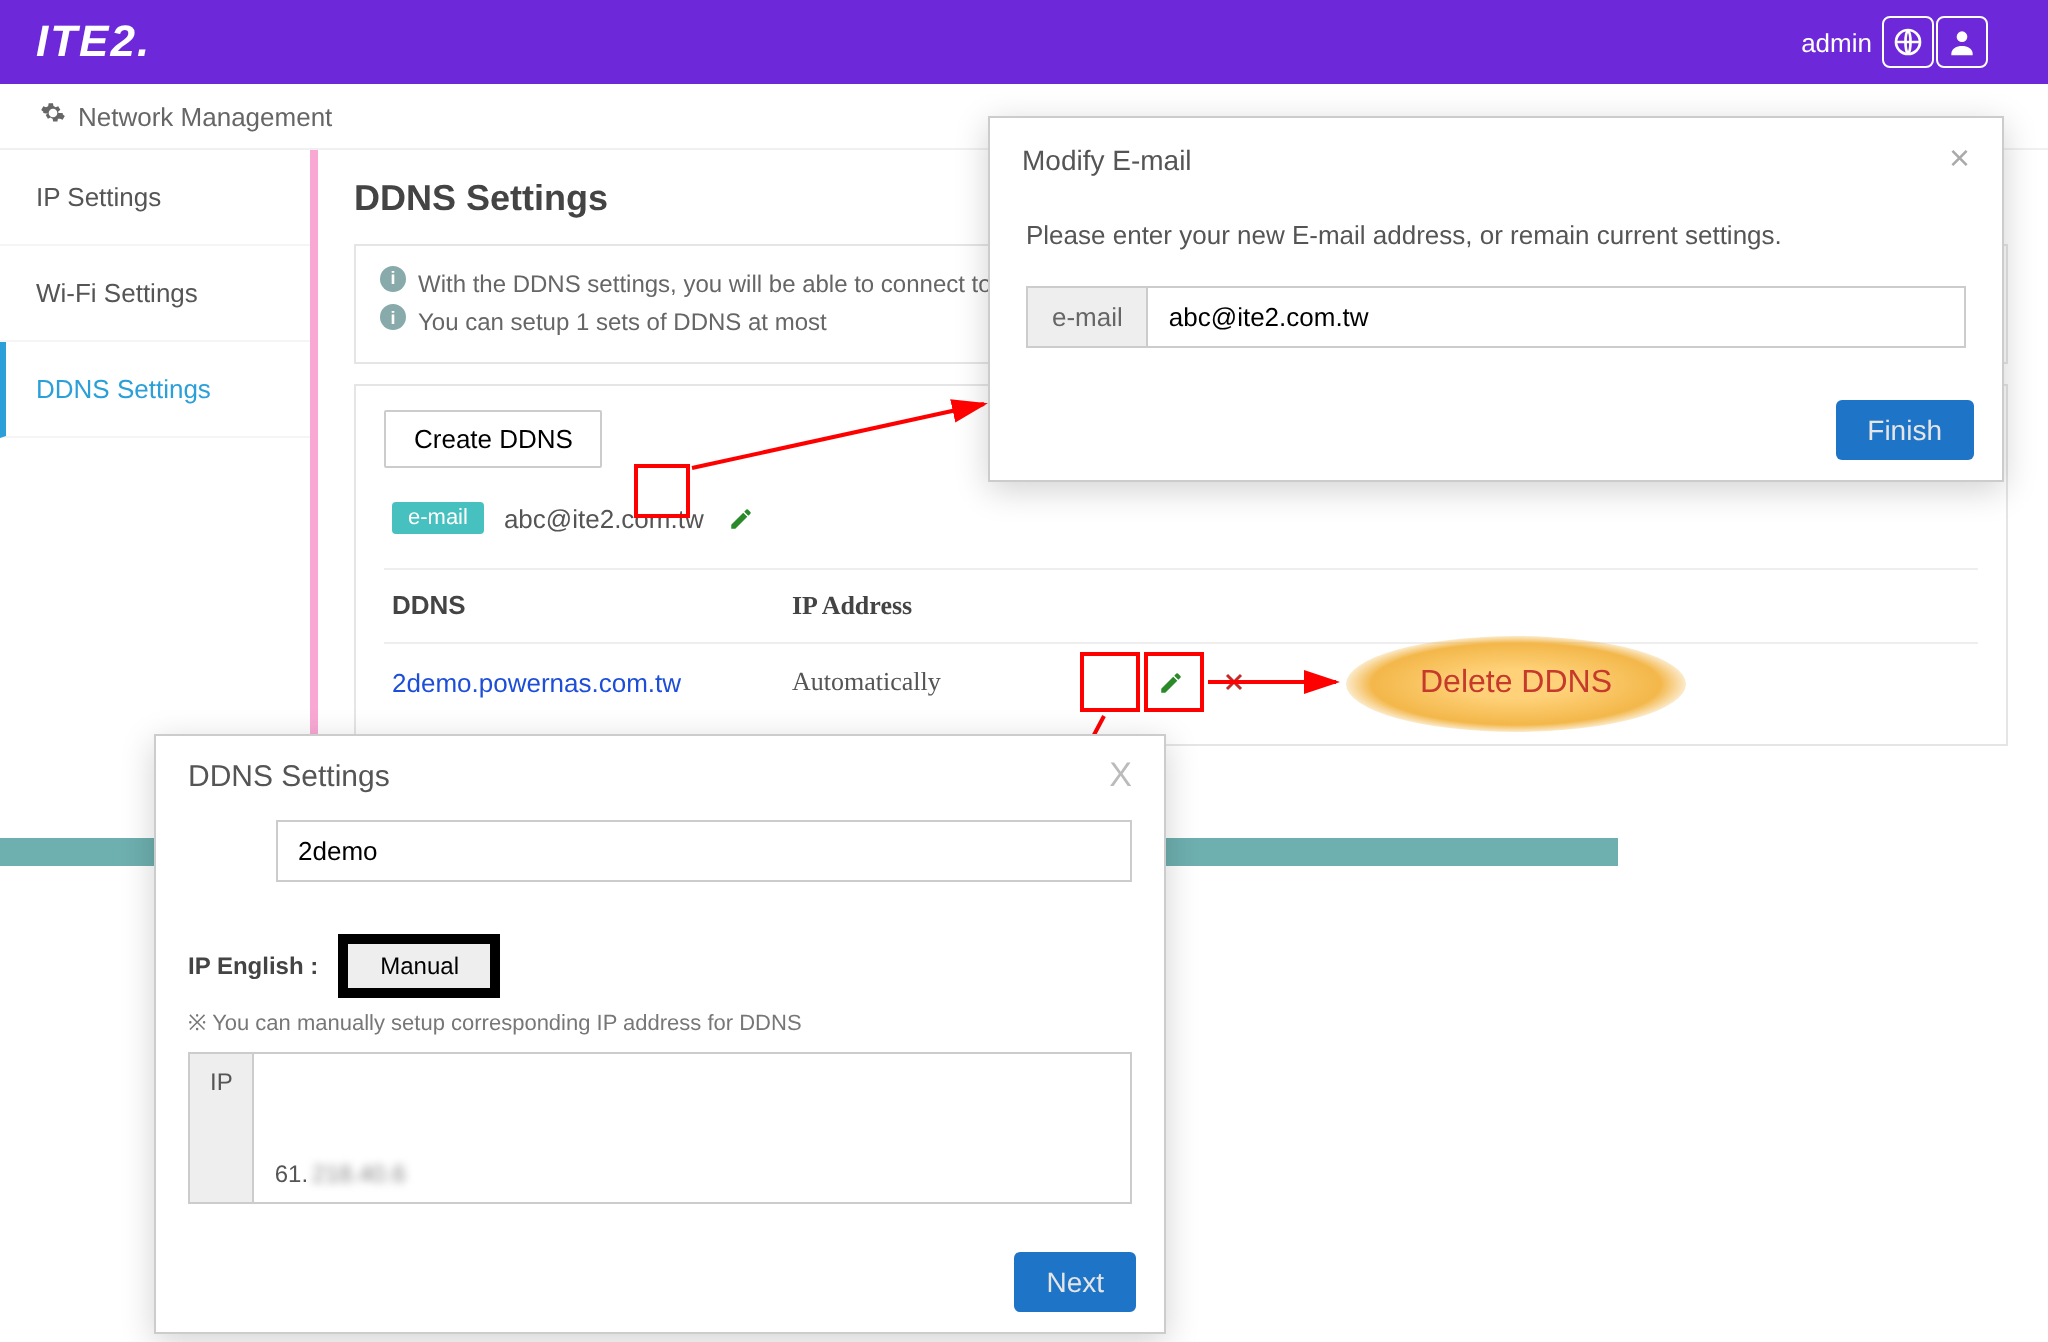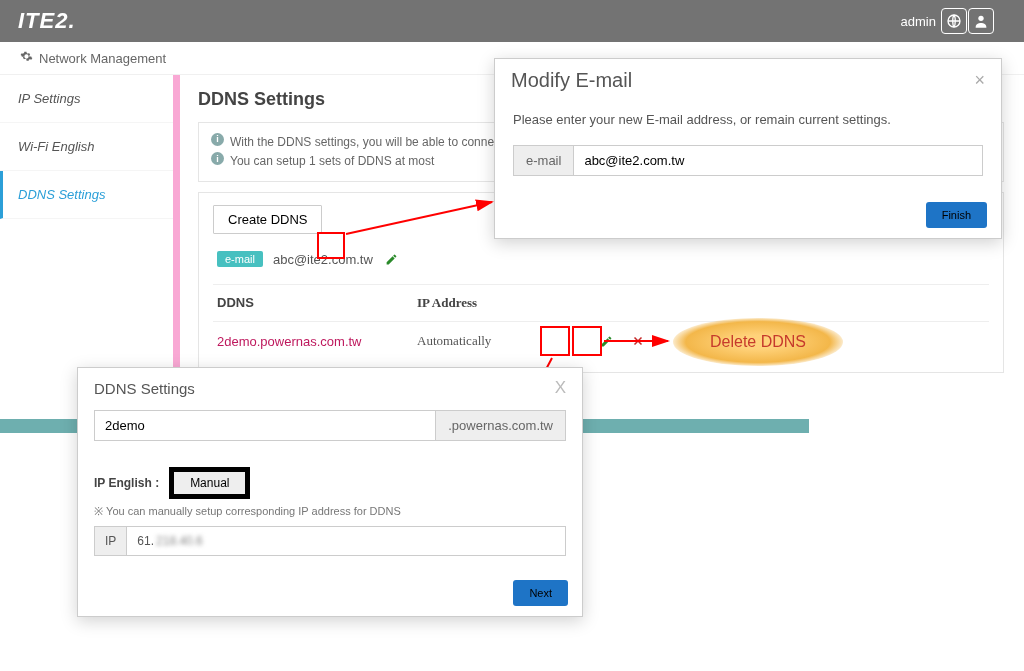--- a/index.html
+++ b/index.html
@@ -1,78 +1,78 @@
 <!DOCTYPE html>
 <html><head>
 <meta charset="utf-8">
 <style>
   * { box-sizing: border-box; font-family: "Segoe UI", Arial, sans-serif; }
   body { margin: 0; background: #fff; font-size: 13px; color: #555; position: relative; width: 1024px; height: 671px; overflow: hidden; }
-  .topbar { background: #737373; height: 42px; display: flex; align-items: center; padding: 0 18px; position: relative; }
+  .topbar { background: #6d28d9; height: 42px; display: flex; align-items: center; padding: 0 18px; position: relative; }
   .logo { color: #fff; font-weight: bold; font-style: italic; font-size: 22px; letter-spacing: 1px; }
   .topbar-right { position: absolute; right: 30px; display: flex; align-items: center; gap: 1px; }
   .admin { color: #fff; font-size: 13px; margin-right: 4px; }
   .iconbtn { width: 26px; height: 26px; border: 1.5px solid #fff; border-radius: 4px; display: flex; align-items: center; justify-content: center; color: #fff; }
   .breadcrumb { padding: 8px 20px; font-size: 13px; color: #666; border-bottom: 1px solid #f0f0f0; display: flex; align-items: center; gap: 6px; }
   .gear { display: inline-block; }
   .main { display: flex; }
-  .sidebar { width: 180px; border-right: 7px solid #f9a8d4; font-style: italic; }
+  .sidebar { width: 159px; border-right: 4px solid #f9a8d4; }
   .sidebar-item { padding: 16px 18px; font-size: 13px; color: #555; border-bottom: 1px solid #f5f5f5; cursor: pointer; }
   .sidebar-item.active { color: #2b9fd8; border-left: 3px solid #2b9fd8; padding-left: 15px; }
   .content { flex: 1; padding: 14px 20px 20px 18px; }
   .page-title { font-size: 18px; color: #444; font-weight: 600; margin-bottom: 12px; }
   .infobox { border: 1px solid #e5e5e5; padding: 10px 12px; font-size: 12px; color: #666; margin-bottom: 10px; }
   .infobox .line { display: flex; align-items: flex-start; gap: 6px; line-height: 1.6; }
   .circ { background: #8aa; color: #fff; border-radius: 50%; width: 13px; height: 13px; display: inline-flex; align-items: center; justify-content: center; font-size: 9px; font-weight: bold; flex: 0 0 13px; }
   .btn-plain { background: #fff; border: 1px solid #ccc; padding: 6px 14px; font-size: 13px; cursor: pointer; border-radius: 1px; }
-  .btn-blue { background: #1e74c6; color: #000000; border: none; padding: 7px 16px; font-size: 11px; cursor: pointer; border-radius: 3px; }
+  .btn-blue { background: #1e74c6; color: #e5e5e5; border: none; padding: 7px 16px; font-size: 14px; cursor: pointer; border-radius: 3px; }
   .card { border: 1px solid #e5e5e5; margin-top: 10px; padding: 12px 14px; }
   .email-row { display: flex; align-items: center; gap: 10px; padding: 16px 4px; }
   .badge { background: #47c0c0; color: #fff; font-size: 11px; padding: 2px 8px; border-radius: 2px; }
   .email-text { color: #555; font-size: 13px; }
   .mini-icon-btn { width: 18px; height: 18px; display: inline-flex; align-items: center; justify-content: center; cursor: pointer; }
   .tablehead { display: flex; border-top: 1px solid #eee; border-bottom: 1px solid #eee; font-weight: 600; color: #444; font-size: 13px; }
   .tablehead > div { padding: 10px 4px; }
   .tablerow { display: flex; align-items: center; }
   .tablerow > div { padding: 10px 4px; font-size: 13px; }
   .col-ddns { width: 200px; }
   .col-ip { width: 180px; font-family: Liberation Serif, serif; }
   .col-act { width: 80px; display: flex; gap: 14px; }
-  .ddns-link { color: #be185d; text-decoration: none; text-align: center; }
+  .ddns-link { color: #1d4ed8; text-decoration: none; text-align: center; }
   .footerstrip { position: absolute; top: 419px; left: 0; right: 215px; height: 14px; background: #6eafaf; z-index: 0; }
 
   
   .panel { position: absolute; background: #fff; border: 1px solid #ccc; box-shadow: 0 4px 16px rgba(0,0,0,0.18); }
   .panel-header { display: flex; justify-content: space-between; align-items: center; padding: 10px 16px 6px 16px; }
-  .panel-title { font-size: 20px; color: #555; font-weight: 400; }
+  .panel-title { font-size: 14px; color: #555; font-weight: 400; }
   .close-x { color: #aaa; font-size: 18px; cursor: pointer; font-family: sans-serif; }
   .panel-body { padding: 6px 16px 14px 16px; }
 
   
   #modify-panel { top: 58px; left: 494px; width: 508px; }
   #modify-panel .panel-body { padding: 14px 18px 16px 18px; }
   .inputgrp { display: flex; margin-top: 18px; }
   .inputgrp .lbl { border: 1px solid #ccc; border-right: none; background: #eee; padding: 7px 12px; font-size: 13px; color: #666; }
   .inputgrp input { flex: 1; border: 1px solid #ccc; padding: 7px 10px; font-size: 13px; outline: none; }
   .panel-foot { display: flex; justify-content: flex-end; padding: 10px 14px;  }
 
   
   #ddns-panel { top: 367px; left: 77px; width: 506px; z-index: 5; }
   #ddns-panel .panel-title { font-size: 15px; }
-  .domaingrp { display: flex; margin-bottom: 6px; }
+  .domaingrp { display: flex; margin-bottom: 6px; margin-left: 44px; }
   .domaingrp input { flex: 1; border: 1px solid #ccc; padding: 7px 10px; font-size: 13px; }
   .domaingrp .suffix { border: 1px solid #ccc; border-left: none; background: #eee; padding: 7px 12px; font-size: 13px; color: #666; }
   .hint { font-size: 11px; color: #777; line-height: 1.5; }
   .ipset-row { margin-top: 26px; display: flex; align-items: center; gap: 10px; }
   .ipset-row .lbl2 { font-size: 12px; color: #444; font-weight: 600; }
   .manual-btn { background: #eee; border: 5px solid #000000; padding: 4px 16px; font-size: 12px; cursor: pointer; }
   .ipnote { font-size: 11px; color: #777; margin-top: 4px; }
   .ipbox { display: flex; margin-top: 8px; border: 1px solid #ccc; }
   .ipbox .lbl3 { background: #eee; padding: 7px 10px; font-size: 12px; border-right: 1px solid #ccc; }
-  .ipbox .val { flex: 1; padding: 7px 10px; font-size: 12px; color: #555; display: flex; align-items: center; gap: 2px; }
+  .ipbox .val { flex: 1; padding: 7px 10px; font-size: 12px; color: #555; display: flex; align-items: center; gap: 2px; margin-top: 46px; }
   .blur { filter: blur(2px); color: #888; }
 
   
   .redbox { position: absolute; border: 2px solid #f00; background: transparent; pointer-events: none; }
 
   
   .callout { position: absolute; background: radial-gradient(ellipse at center, #ffd27a 20%, #f3b74a 60%, rgba(243,183,74,0) 75%); width: 170px; height: 48px; display: flex; align-items: center; justify-content: center; font-size: 16px; color: #c63a2c; border-radius: 50%; }
 
   svg.overlay { position: absolute; top: 0; left: 0; pointer-events: none; }
 </style>
@@ -103,21 +103,21 @@
     <svg width="13" height="13" viewBox="0 0 24 24" fill="#666">
         <path d="M12 8a4 4 0 100 8 4 4 0 000-8zm9 4a7 7 0 01-.1 1.2l2 1.6-2 3.4-2.4-1a7 7 0 01-2 .1l-.4 2.6h-4l-.4-2.6a7 7 0 01-2-1.1l-2.4 1-2-3.4 2-1.6A7 7 0 013 12c0-.4 0-.8.1-1.2l-2-1.6 2-3.4 2.4 1a7 7 0 012-1.1L8 3h4l.4 2.6a7 7 0 012 1.1l2.4-1 2 3.4-2 1.6c.1.4.2.8.2 1.3z"></path>
       </svg>
   </span>
   <span>Network Management</span>
 </div>
 
 <div class="main">
   <div class="sidebar">
     <div class="sidebar-item">IP Settings</div>
-    <div class="sidebar-item">Wi-Fi English</div>
+    <div class="sidebar-item">Wi-Fi Settings</div>
     <div class="sidebar-item active">DDNS Settings</div>
   </div>
 
   <div class="content">
     <div class="page-title">DDNS Settings</div>
 
     <div class="infobox">
       <div class="line">
           <span class="circ">i</span>
           <span>With the DDNS settings, you will be able to connect to your ITE2 NAS from external network easily</span>
@@ -185,21 +185,20 @@
 </div>
 
 <div id="ddns-panel" class="panel">
   <div class="panel-header">
     <div class="panel-title">DDNS Settings</div>
     <div class="close-x" style="color:#bbb;font-size:17px;">X</div>
   </div>
   <div class="panel-body">
     <div class="domaingrp">
       <input type="text" value="2demo" style="">
-      <span class="suffix">.powernas.com.tw</span>
     </div>
 
     <div class="ipset-row">
       <span class="lbl2">IP English :</span>
       <button class="manual-btn">Manual</button>
     </div>
     <div class="ipnote">※ You can manually setup corresponding IP address for DDNS</div>
     <div class="ipbox">
       <span class="lbl3">IP</span>
       <span class="val">

